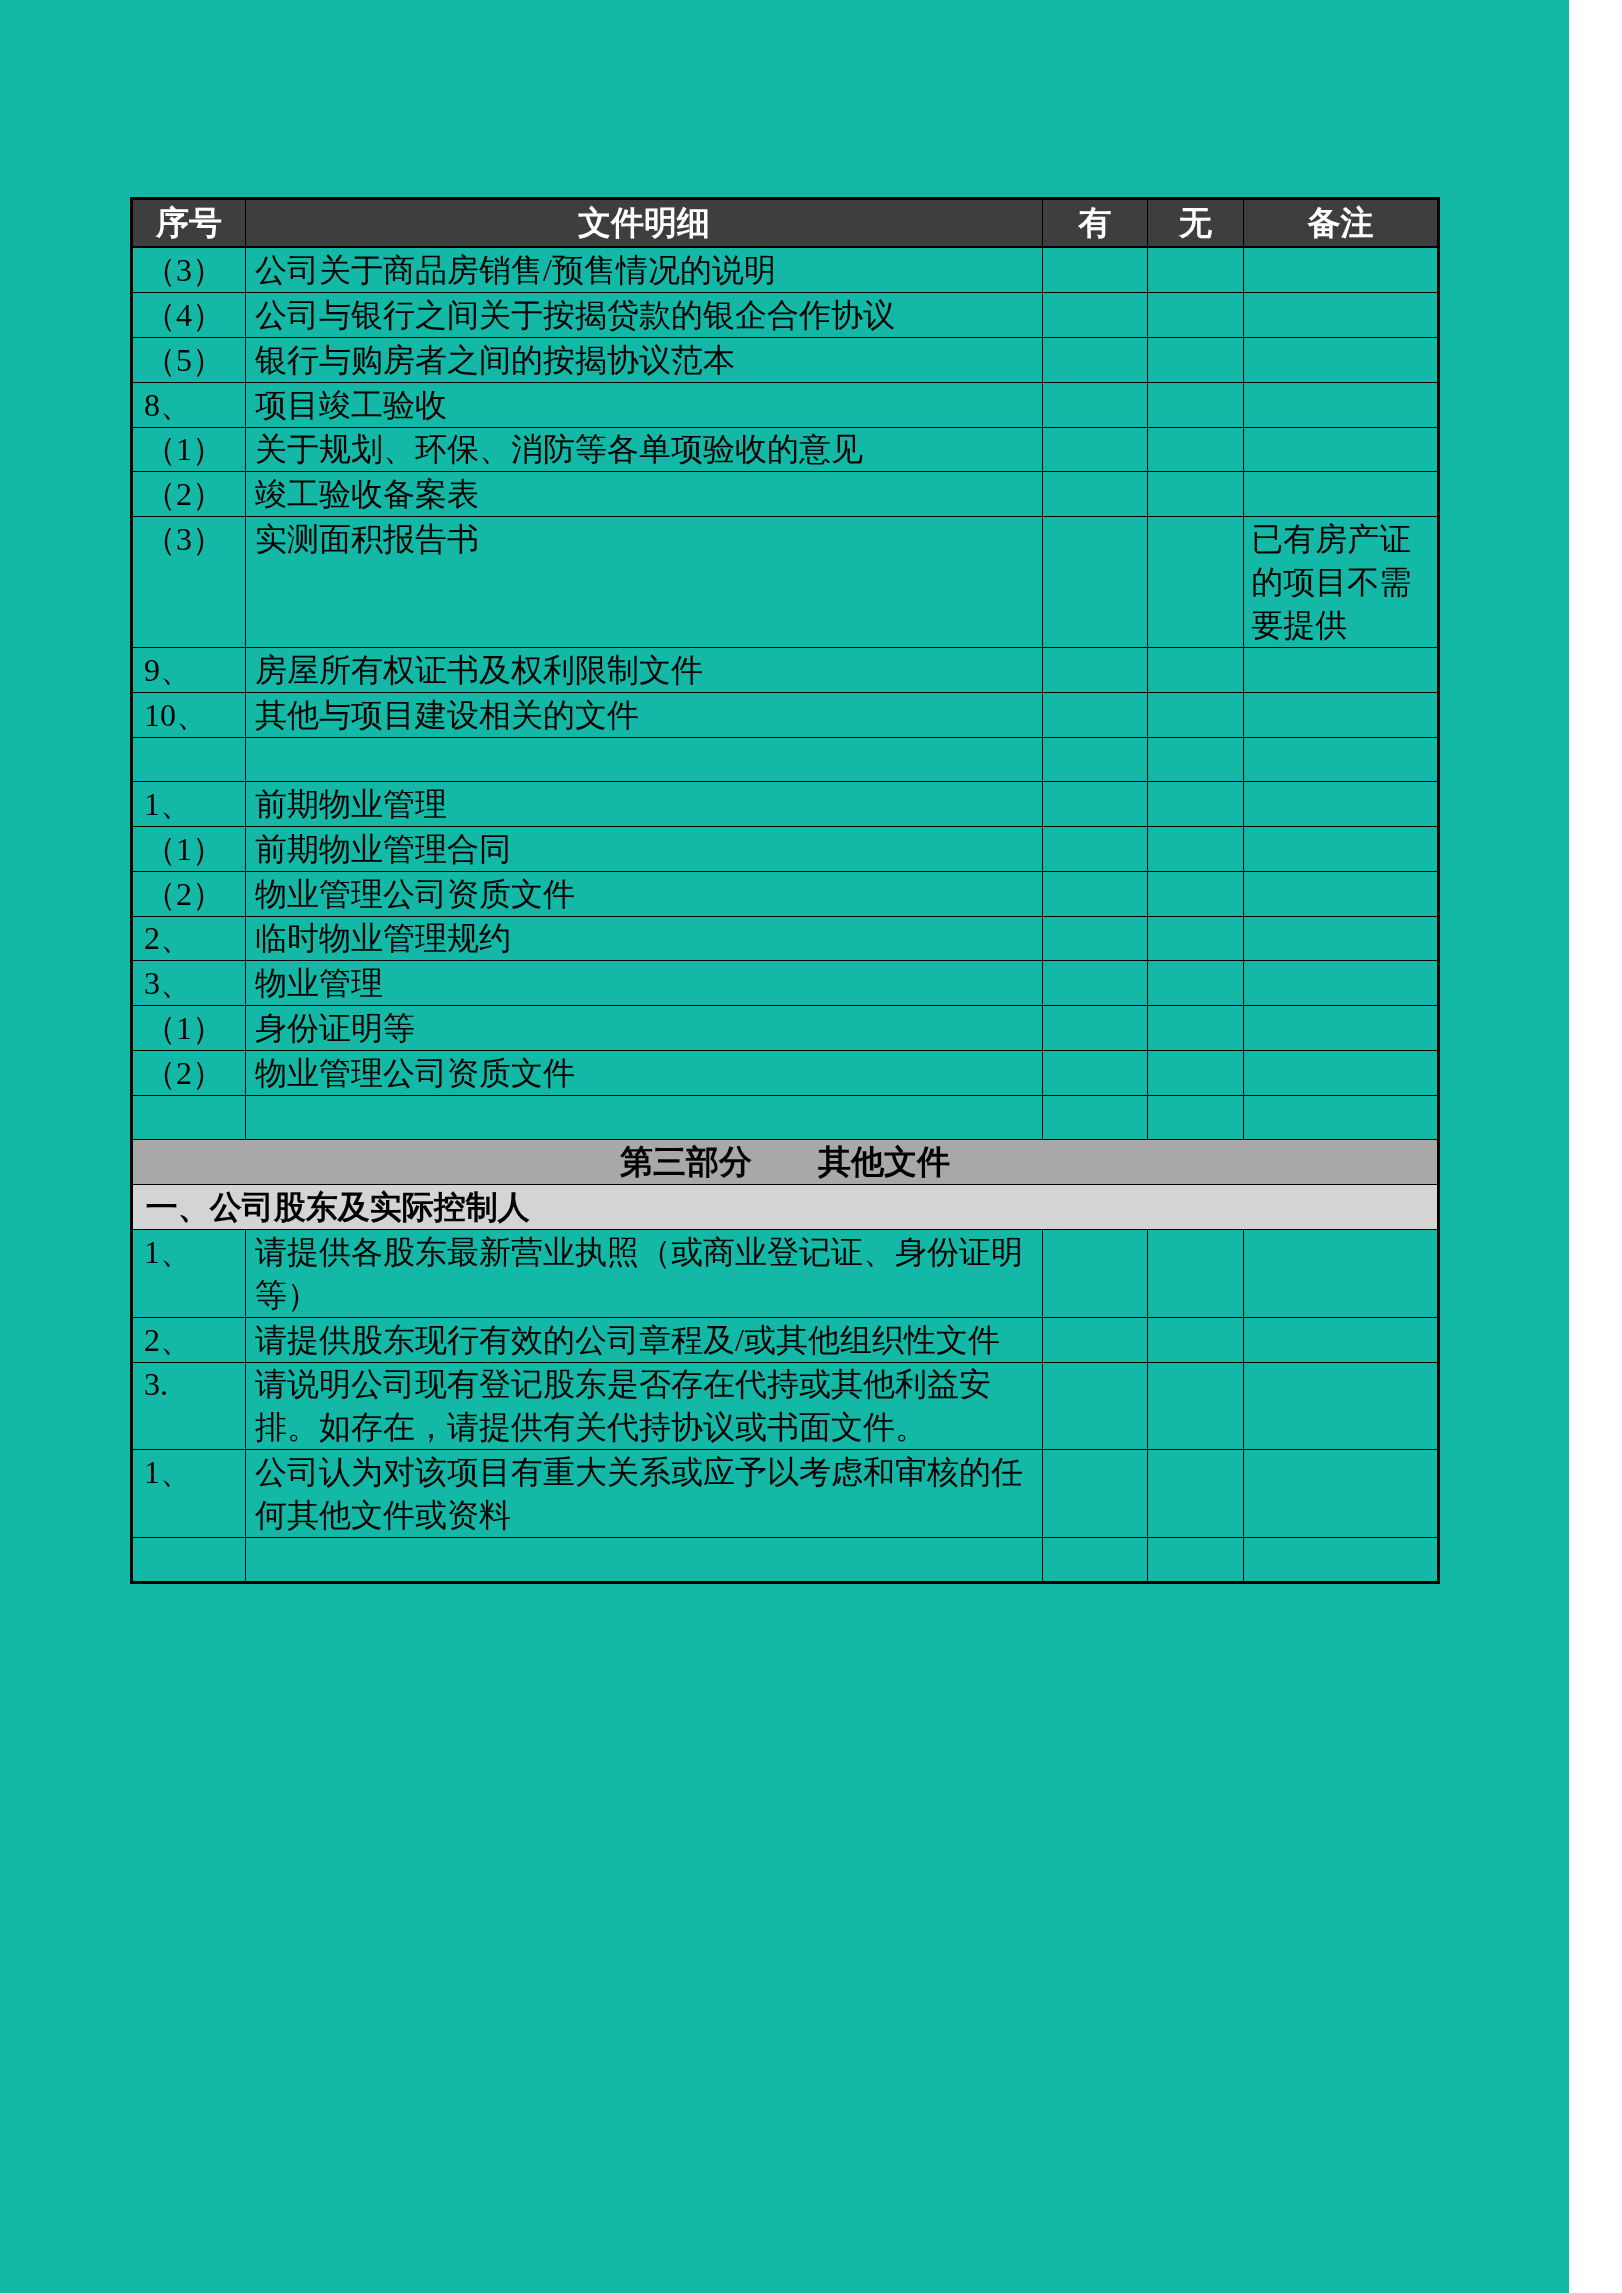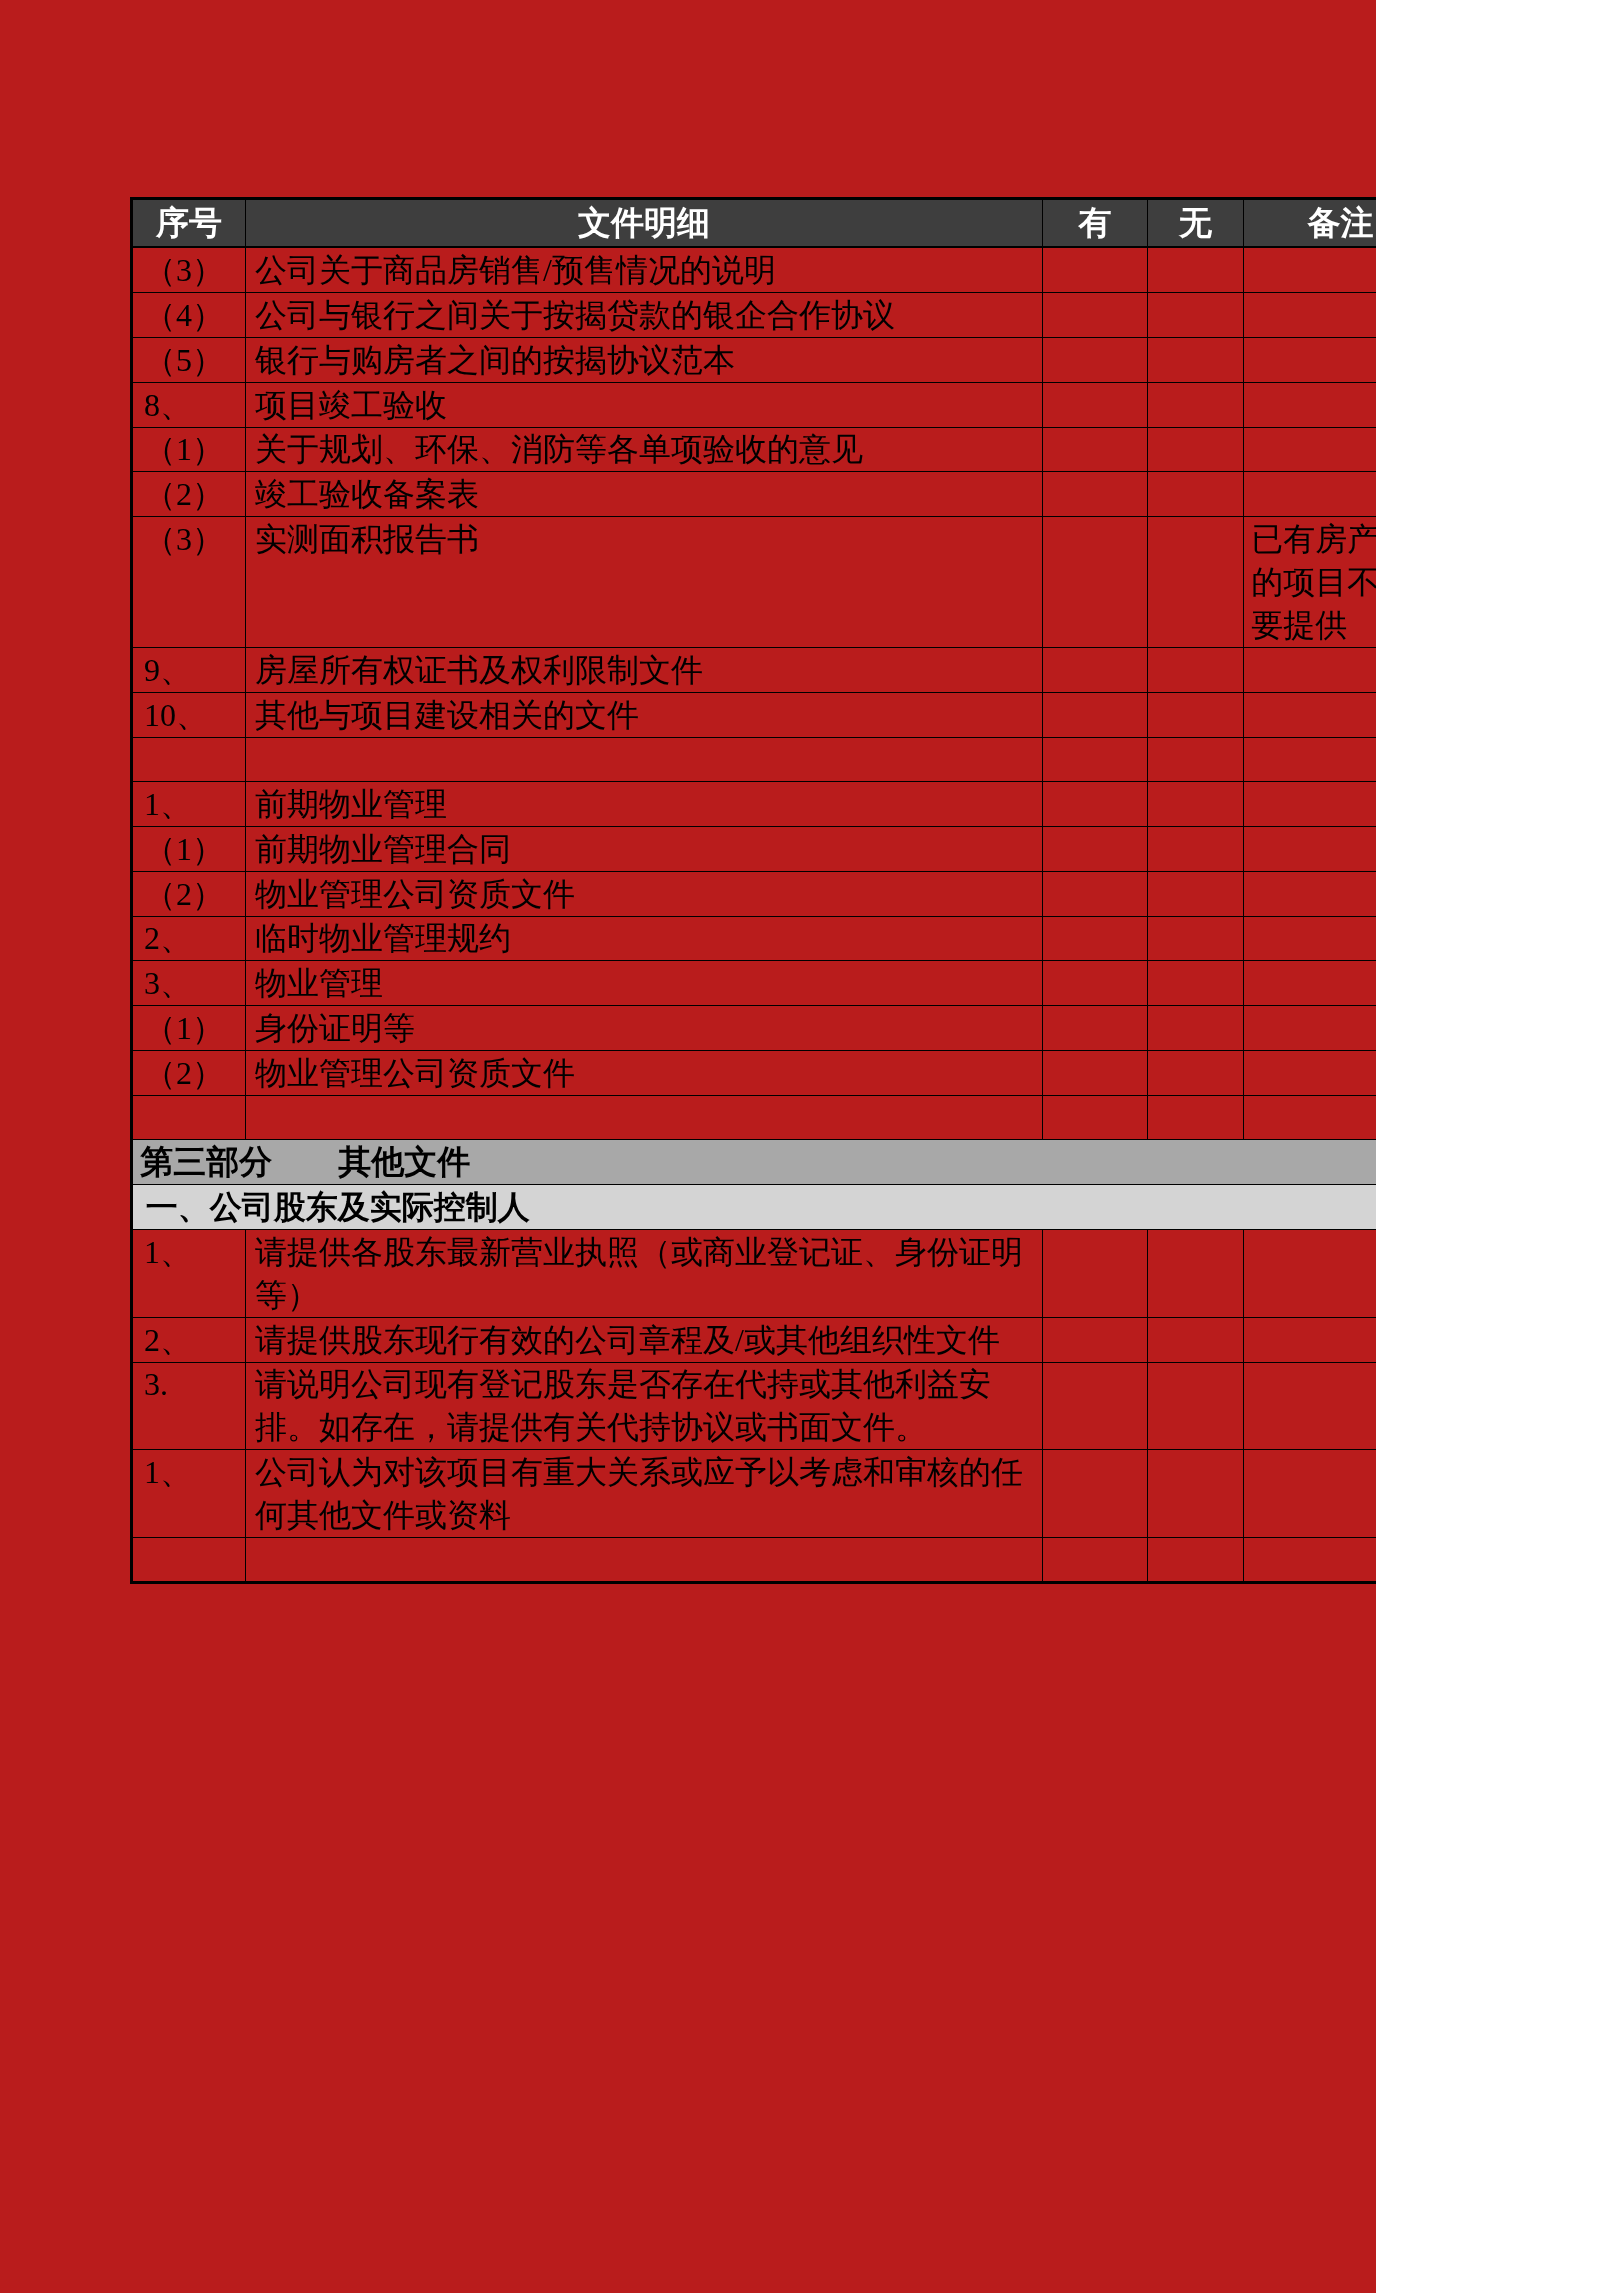--- a/index.html
+++ b/index.html
@@ -1,20 +1,20 @@
 <!DOCTYPE html>
 <html style="font-size:14.5px"><head>
 <meta charset="utf-8">
 <style>
   html,body{margin:0;padding:0;background:#ffffff;}
   .page{
     position:relative;
-    width:1376px;
+    width:1569px;
     height:2294px;
-    background:#b91c1c;
+    background:#14b8a6;
     color:#000;
     font-family:"Liberation Serif","DejaVu Serif",serif;
     overflow:hidden;
   }
   .doc-table{
     position:absolute;
     left:130px;
     top:197px;
     width:1308px;
     border-collapse:collapse;
@@ -49,21 +49,21 @@
   td.section{
     background:#d4d4d4;
     font-weight:bold;
     font-size:32px;
     padding-left:12.7px;
   }
   td.part{
     background:#a8a8a8;
     font-weight:bold;
     font-size:33px;
-    text-align:left;
+    text-align:center;
   }
   td.compact{
     font-size:30px;
     letter-spacing:-1.4px;
   }
   .page-number{
     position:absolute;
     top:2127px;
     left:0;
     width:100%;

